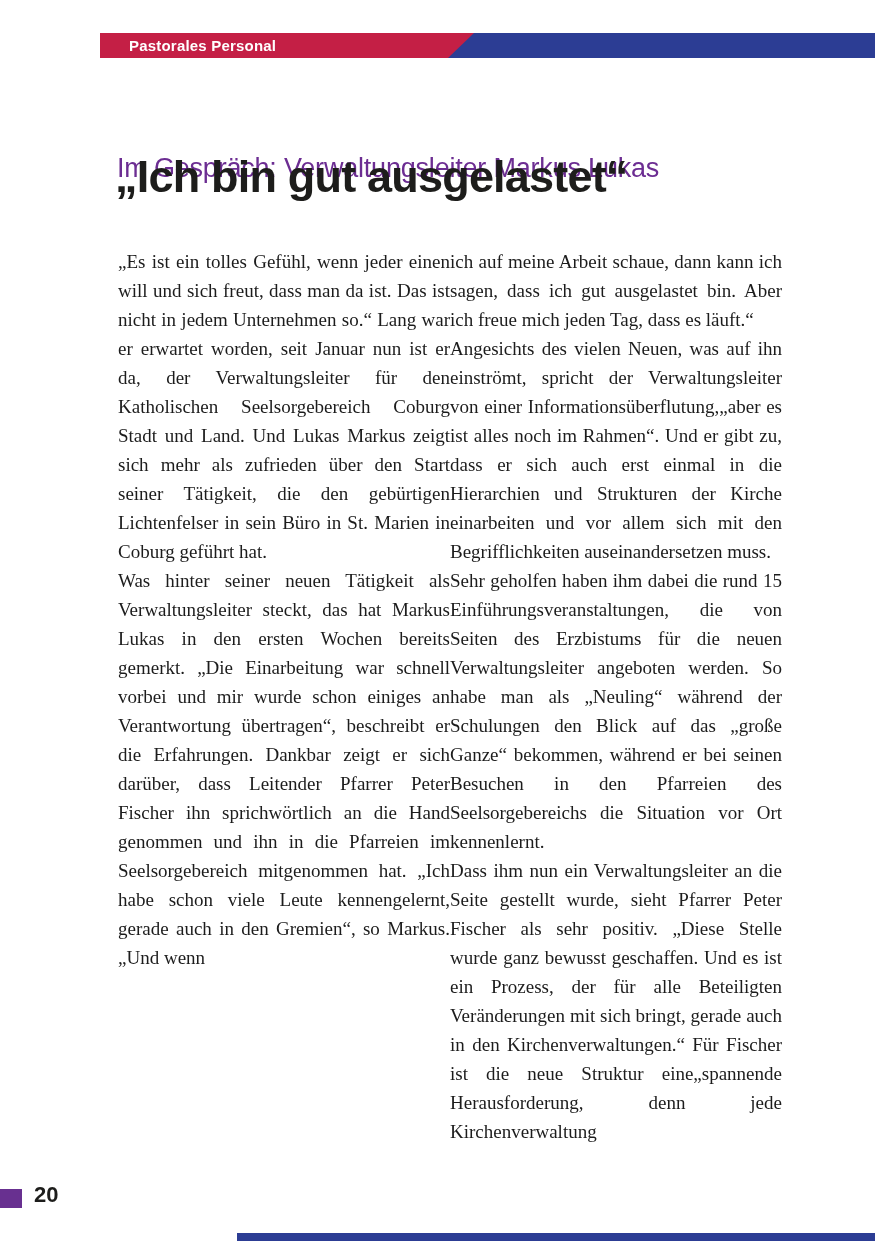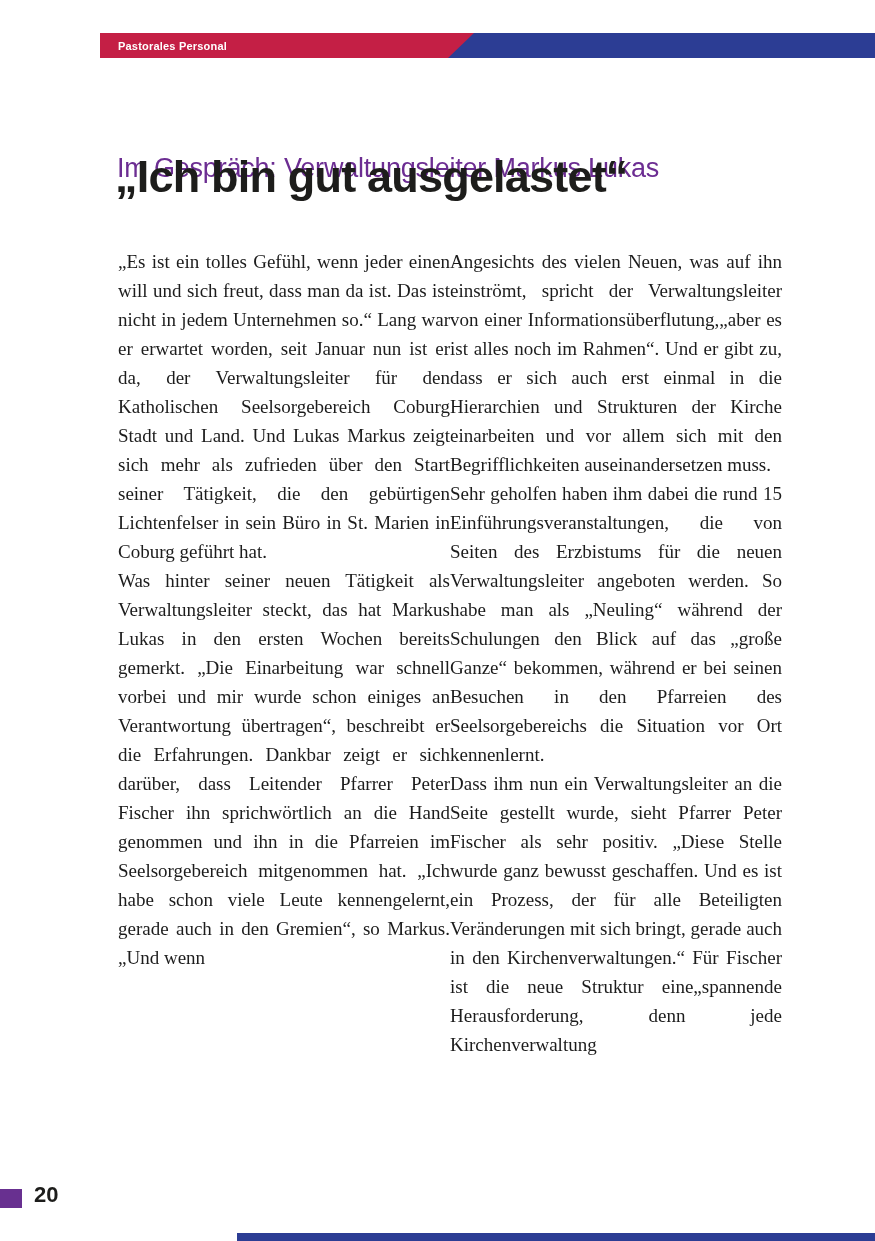--- a/index.html
+++ b/index.html
@@ -36,24 +36,24 @@
     left: 100px;
     width: 374px;
     top: 0;
     bottom: 0;
     background: #c41f45;
     clip-path: polygon(0 0, 100% 0, calc(100% - 26px) 100%, 0 100%);
     display: flex;
     align-items: center;
   }
   .band-red .tag-label {
-    padding-left: 18px;
+    padding-left: 29px;
     color: #ffffff;
     font-weight: bold;
-    font-size: 11px;
+    font-size: 15px;
     letter-spacing: 0.2px;
     font-family: "Liberation Sans", sans-serif;
   }
 
   
   .headline {
     position: absolute;
     left: 117px;
     top: 109px;
     font-family: "Liberation Sans", sans-serif;
@@ -139,20 +139,21 @@
 <div class="headline">Im Gespräch: Verwaltungsleiter Markus Lukas</div>
 
 <h1 class="article-title" style="margin:0;">„Ich bin gut ausgelastet“</h1>
 
 <div class="columns">
   <div class="col">
       <p>„Es ist ein tolles Gefühl, wenn jeder einen will und sich freut, dass man da ist. Das ist nicht in jedem Unternehmen so.“ Lang war er erwartet worden, seit Januar nun ist er da, der Verwaltungsleiter für den Katholischen Seelsorgebereich Coburg Stadt und Land. Und Lukas Markus zeigt sich mehr als zufrieden über den Start seiner Tätigkeit, die den gebürtigen Lichtenfelser in sein Büro in St. Marien in Coburg geführt hat.</p>
       <p>Was hinter seiner neuen Tätigkeit als Verwaltungsleiter steckt, das hat Markus Lukas in den ersten Wochen bereits gemerkt. „Die Einarbeitung war schnell vorbei und mir wurde schon einiges an Verantwortung übertragen“, beschreibt er die Erfahrungen. Dankbar zeigt er sich darüber, dass Leitender Pfarrer Peter Fischer ihn sprichwörtlich an die Hand genommen und ihn in die Pfarreien im Seelsorgebereich mitgenommen hat. „Ich habe schon viele Leute kennengelernt, gerade auch in den Gremien“, so Markus. „Und wenn</p>
     </div>
   <div class="col">
+      <p>ich auf meine Arbeit schaue, dann kann ich sagen, dass ich gut ausgelastet bin. Aber ich freue mich jeden Tag, dass es läuft.“</p>
       <p>Angesichts des vielen Neuen, was auf ihn einströmt, spricht der Verwaltungsleiter von einer Informationsüberflutung,„aber es ist alles noch im Rahmen“. Und er gibt zu, dass er sich auch erst einmal in die Hierarchien und Strukturen der Kirche einarbeiten und vor allem sich mit den Begrifflichkeiten auseinandersetzen muss.</p>
       <p>Sehr geholfen haben ihm dabei die rund 15 Einführungsveranstaltungen, die von Seiten des Erzbistums für die neuen Verwaltungsleiter angeboten werden. So habe man als „Neuling“ während der Schulungen den Blick auf das „große Ganze“ bekommen, während er bei seinen Besuchen in den Pfarreien des Seelsorgebereichs die Situation vor Ort kennenlernt.</p>
       <p>Dass ihm nun ein Verwaltungsleiter an die Seite gestellt wurde, sieht Pfarrer Peter Fischer als sehr positiv. „Diese Stelle wurde ganz bewusst geschaffen. Und es ist ein Prozess, der für alle Beteiligten Veränderungen mit sich bringt, gerade auch in den Kirchenverwaltungen.“ Für Fischer ist die neue Struktur eine„spannende Herausforderung, denn jede Kirchenverwaltung</p>
     </div>
 </div>
 
 <div class="footer-square"></div>
 <div class="page-number">20</div>
 <div class="bottom-bar"></div>
 

